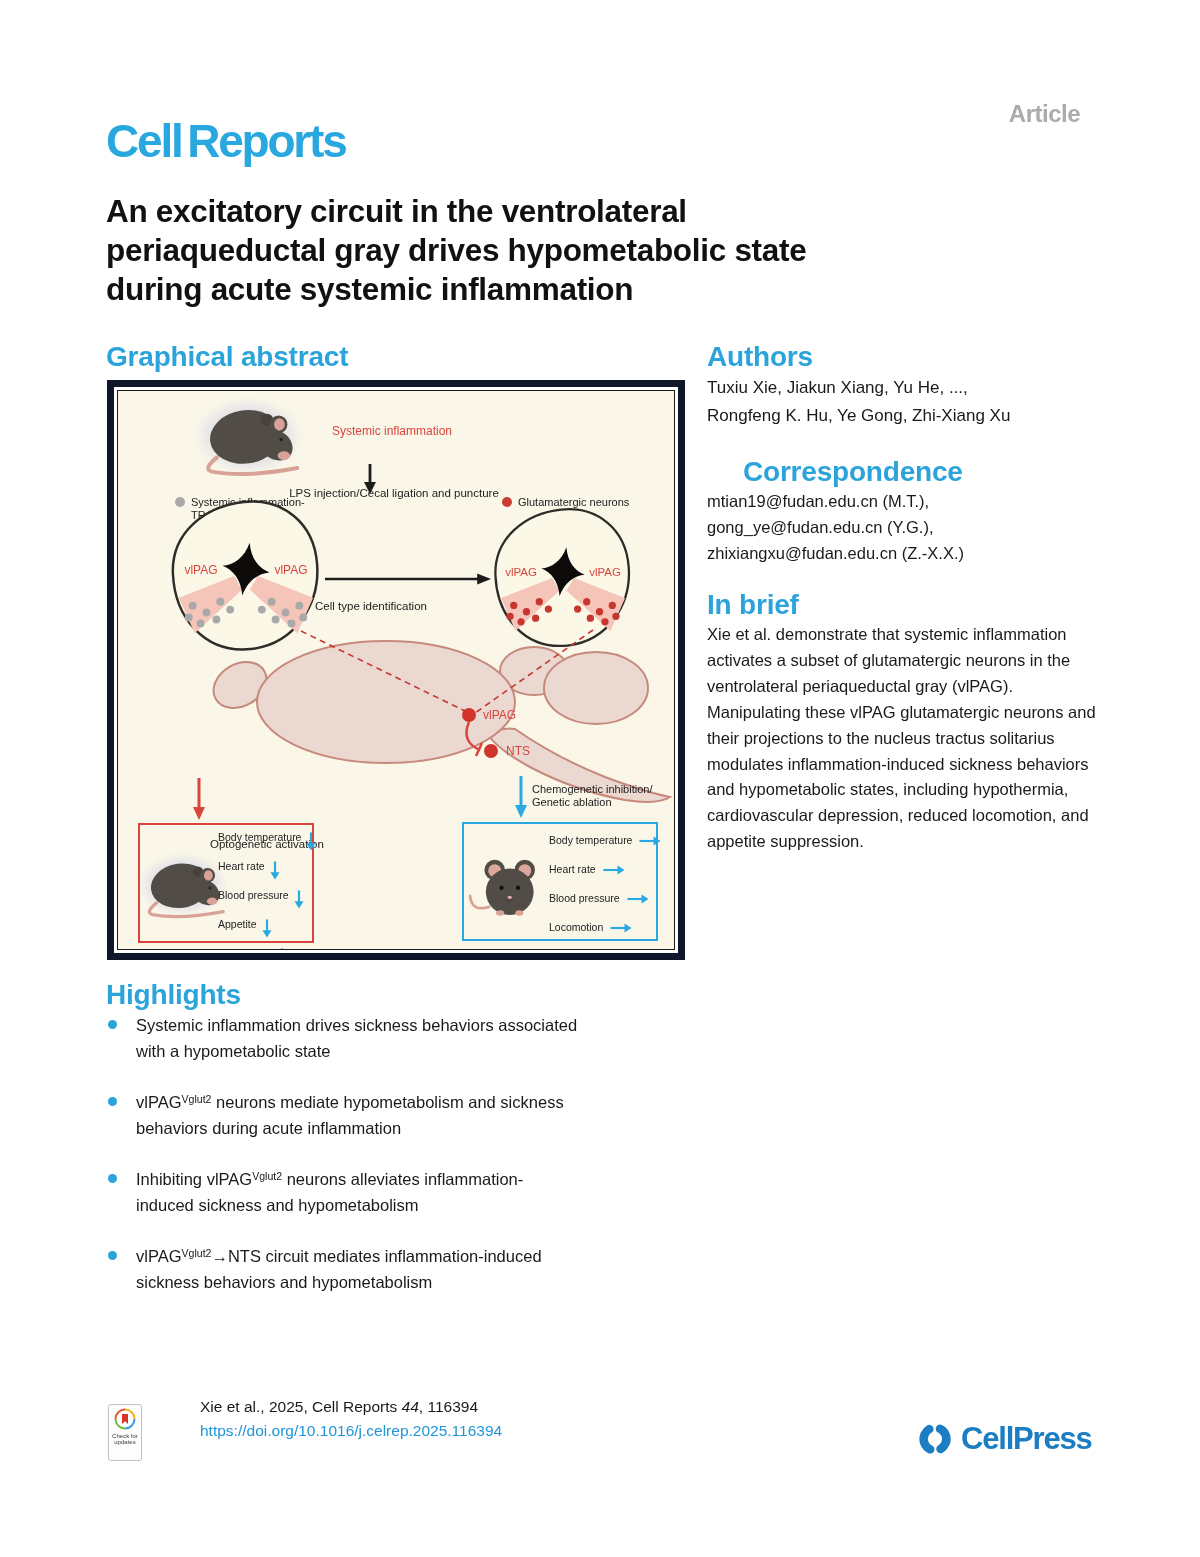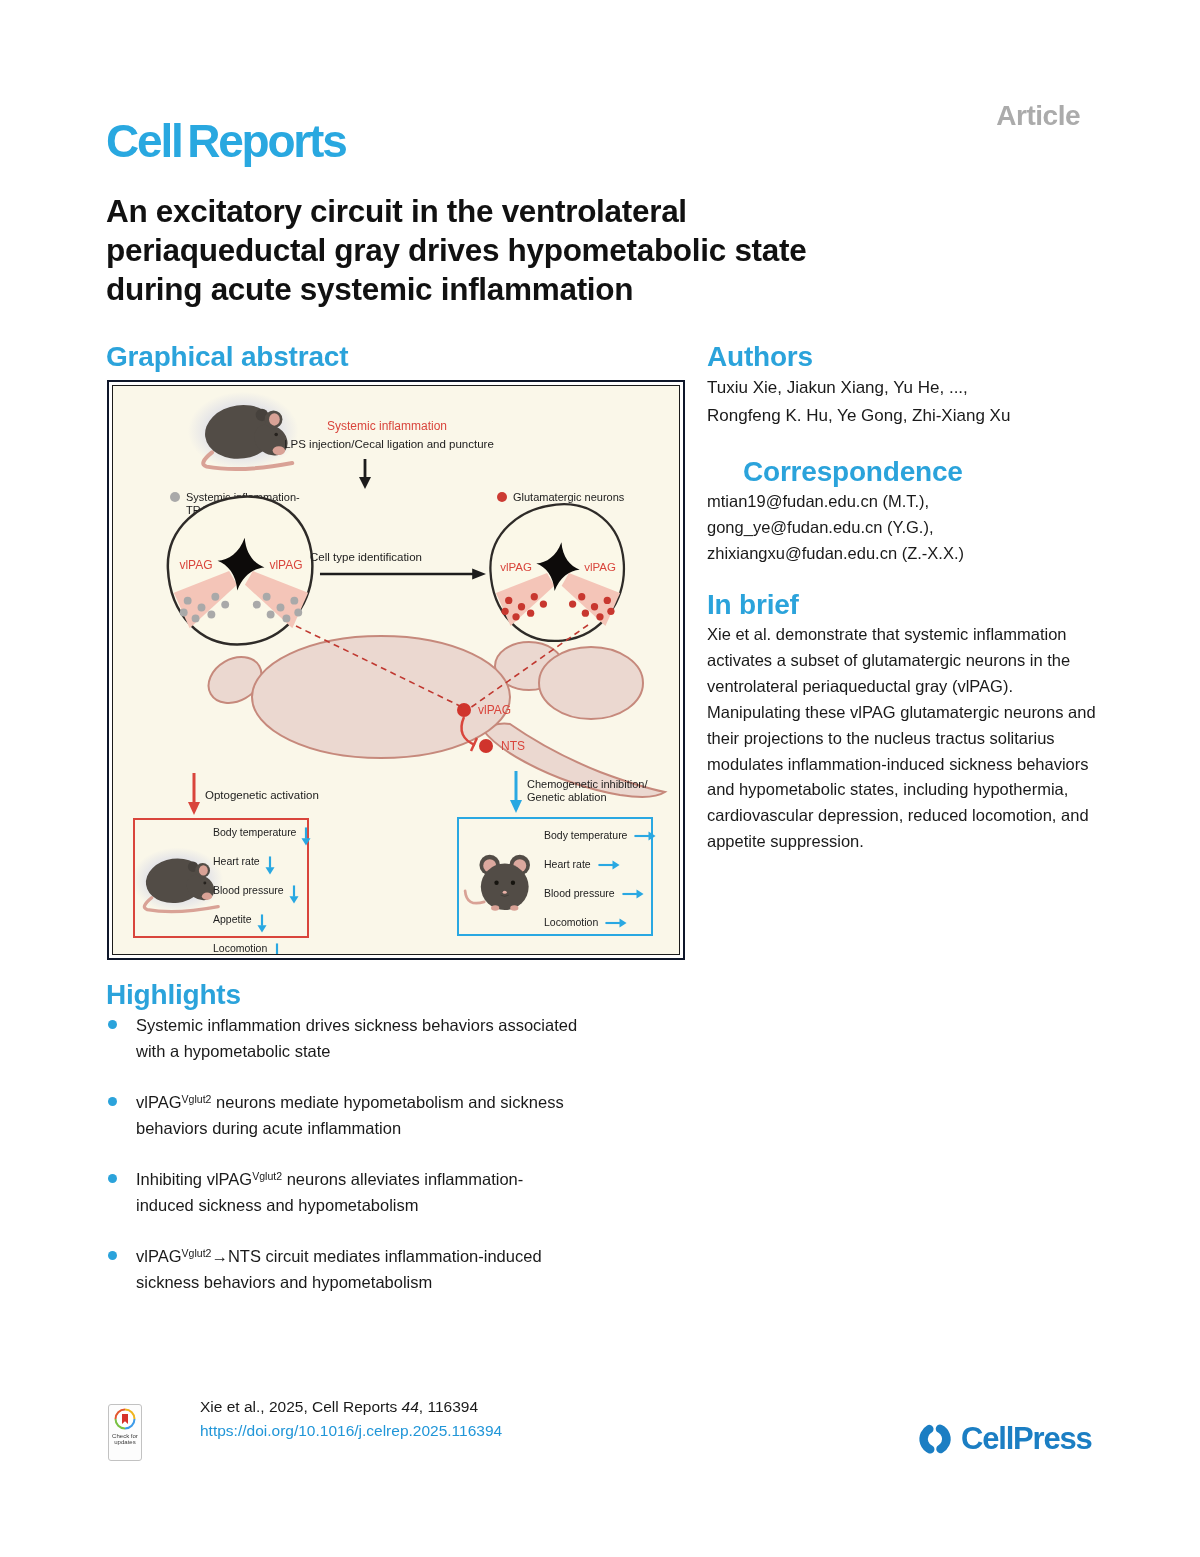--- a/index.html
+++ b/index.html
@@ -15,31 +15,31 @@
   }
   *{margin:0;padding:0;box-sizing:border-box;}
   html,body{background:#fff;}
   body{
     width:1200px;height:1557px;position:relative;overflow:hidden;
     font-family:"Liberation Sans","DejaVu Sans",sans-serif;color:var(--ink);
   }
   .abs{position:absolute;}
   
   #journal-logo{left:106px;top:114px;font-size:46px;font-weight:bold;color:var(--brand);letter-spacing:-2.2px;word-spacing:-5px;}
-  #article-badge{right:120px;top:100px;font-size:28px;font-weight:bold;color:var(--gray);letter-spacing:-0.5px;}
+  #article-badge{right:120px;top:100px;font-size:24px;font-weight:bold;color:var(--gray);letter-spacing:-0.5px;}
   #title{left:106px;top:192px;width:960px;font-size:31.5px;font-weight:bold;line-height:39px;color:#111;letter-spacing:-0.3px;}
   .section-heading{font-size:28px;font-weight:bold;color:var(--heading);letter-spacing:-0.2px;}
   
-  #figure-outer{left:107px;top:380px;width:578px;height:580px;border:2px solid #0f172a;background:#fff;padding:3px;}
+  #figure-outer{left:107px;top:380px;width:578px;height:580px;border:7px solid #0f172a;background:#fff;padding:3px;}
   #figure-inner{position:relative;width:100%;height:100%;border:1.5px solid #1B1B1B;background:var(--figbg);overflow:hidden;}
   .fig-abs{position:absolute;}
   .fig-red{color:var(--red);}
   .fig-center{text-align:center;}
   .fig-t12{font-size:12px;}
-  .fig-t115{font-size:11.5px;color:#1c1c1c;}
+  .fig-t115{font-size:11.5px;color:#1c1c1c;margin-top:44px;}
   .fig-t11{font-size:11px;color:#1c1c1c;line-height:13px;}
   .legend-dot{width:10px;height:10px;border-radius:50%;}
   .vlpag-label{font-size:12px;color:var(--red);text-align:center;}
   .arr line{stroke:currentColor;}
   .arr polygon{fill:currentColor;}
   .c-black{color:#1c1c1c;} .c-red{color:var(--red);} .c-blue{color:var(--arrowblue);}
   #box-activation{left:20px;top:432px;width:176px;height:120px;border:2px solid var(--red);}
   #box-inhibition{left:344px;top:431px;width:196px;height:119px;border:2.5px solid var(--arrowblue);}
   .metric-list{position:absolute;display:flex;flex-direction:column;white-space:nowrap;}
   .metric-row{display:flex;align-items:flex-start;}

